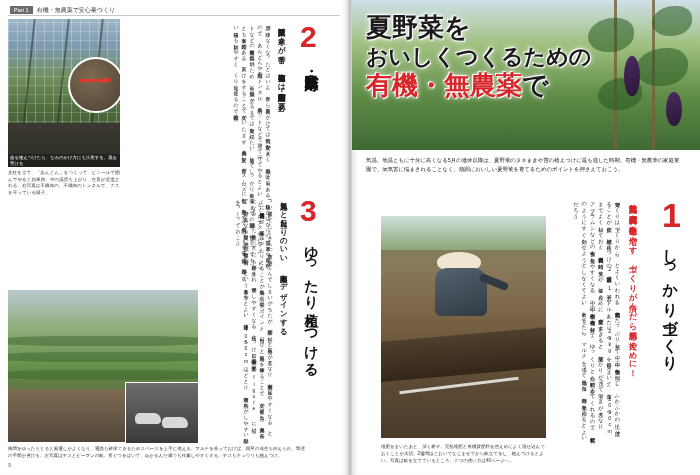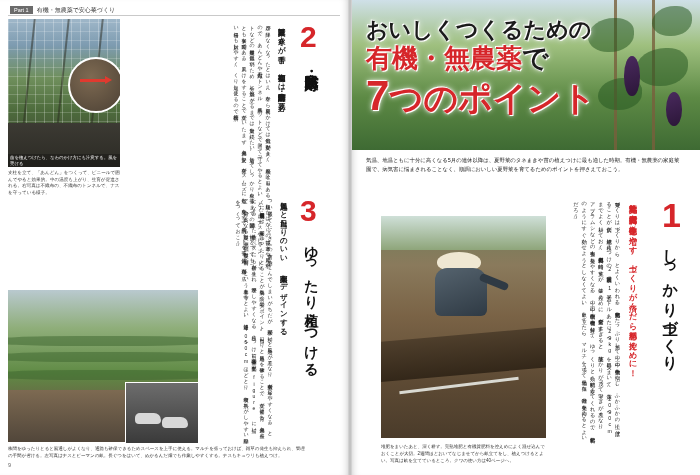--- a/index.html
+++ b/index.html
@@ -426,23 +426,23 @@
     <div class="leaf" style="left:236px; top:18px; width:46px; height:34px;"></div>
     <div class="leaf" style="left:284px; top:48px; width:52px; height:38px;"></div>
     <div class="leaf" style="left:246px; top:78px; width:44px; height:32px;"></div>
     <div class="leaf" style="left:300px; top:6px; width:40px; height:30px;"></div>
     <div class="eggplant" style="left:272px; top:56px;"></div>
     <div class="eggplant" style="left:314px; top:92px; height:34px;"></div>
   </div>
 
 
   <div class="headline">
+    <div class="hl-line hl1">夏野菜を</div>
     <div class="hl-line hl3">おいしくつくるための</div>
     <div class="hl-line hl2"><span class="red">有機・無農薬</span><span>で</span></div>
-    <div class="hl-line hl4"><span class="num">7</span><span>つのポイント</span></div>
   </div>
 
   <div class="lead">気温、地温ともに十分に高くなる5月の連休以降は、夏野菜のタネまきや苗の植えつけに最も適した時期。有機・無農薬の家庭菜園で、病気害に悩まされることなく、順調においしい夏野菜を育てるためのポイントを押さえておこう。</div>
 
   <div class="sec-num" style="left:662px; top:198px;">1</div>
   <div class="sec-title vtext" style="left:660px; top:238px; height:180px;">しっかり土づくり</div>
   <div class="sec-sub vtext" style="left:626px; top:198px; height:200px;">完熟堆肥と有機質肥料で微生物を増やす
 土づくりが済んだら肥料を控えめに！</div>
   <div class="sec-body vtext" style="left:552px; top:198px; width:70px; height:240px;">野菜づくりは土づくりから、とよくいわれる。完熟堆肥をたっぷり施して土の中の微生物を増やし、ふかふかの土に仕上げることが大切だ。堆肥は植えつけの2週間以上前に、1平方メートルあたり2〜3kgを目安にまいて、深さ20〜30cmまでよく耕しておく。有機質肥料も同時に施すが、量は控えめに。窒素分が多すぎると、茎葉ばかりが茂って実つきが悪くなり、アブラムシなどの害虫も発生しやすくなる。土の中の微生物が有機物を分解して、ゆっくりと効く肥料に変えてくれるので、化学肥料のようにすぐ効かせようとしなくてよい。畝を立てたら、マルチを張って地温を保ち、雑草の発生を抑えるとよいだろう。</div>
 

